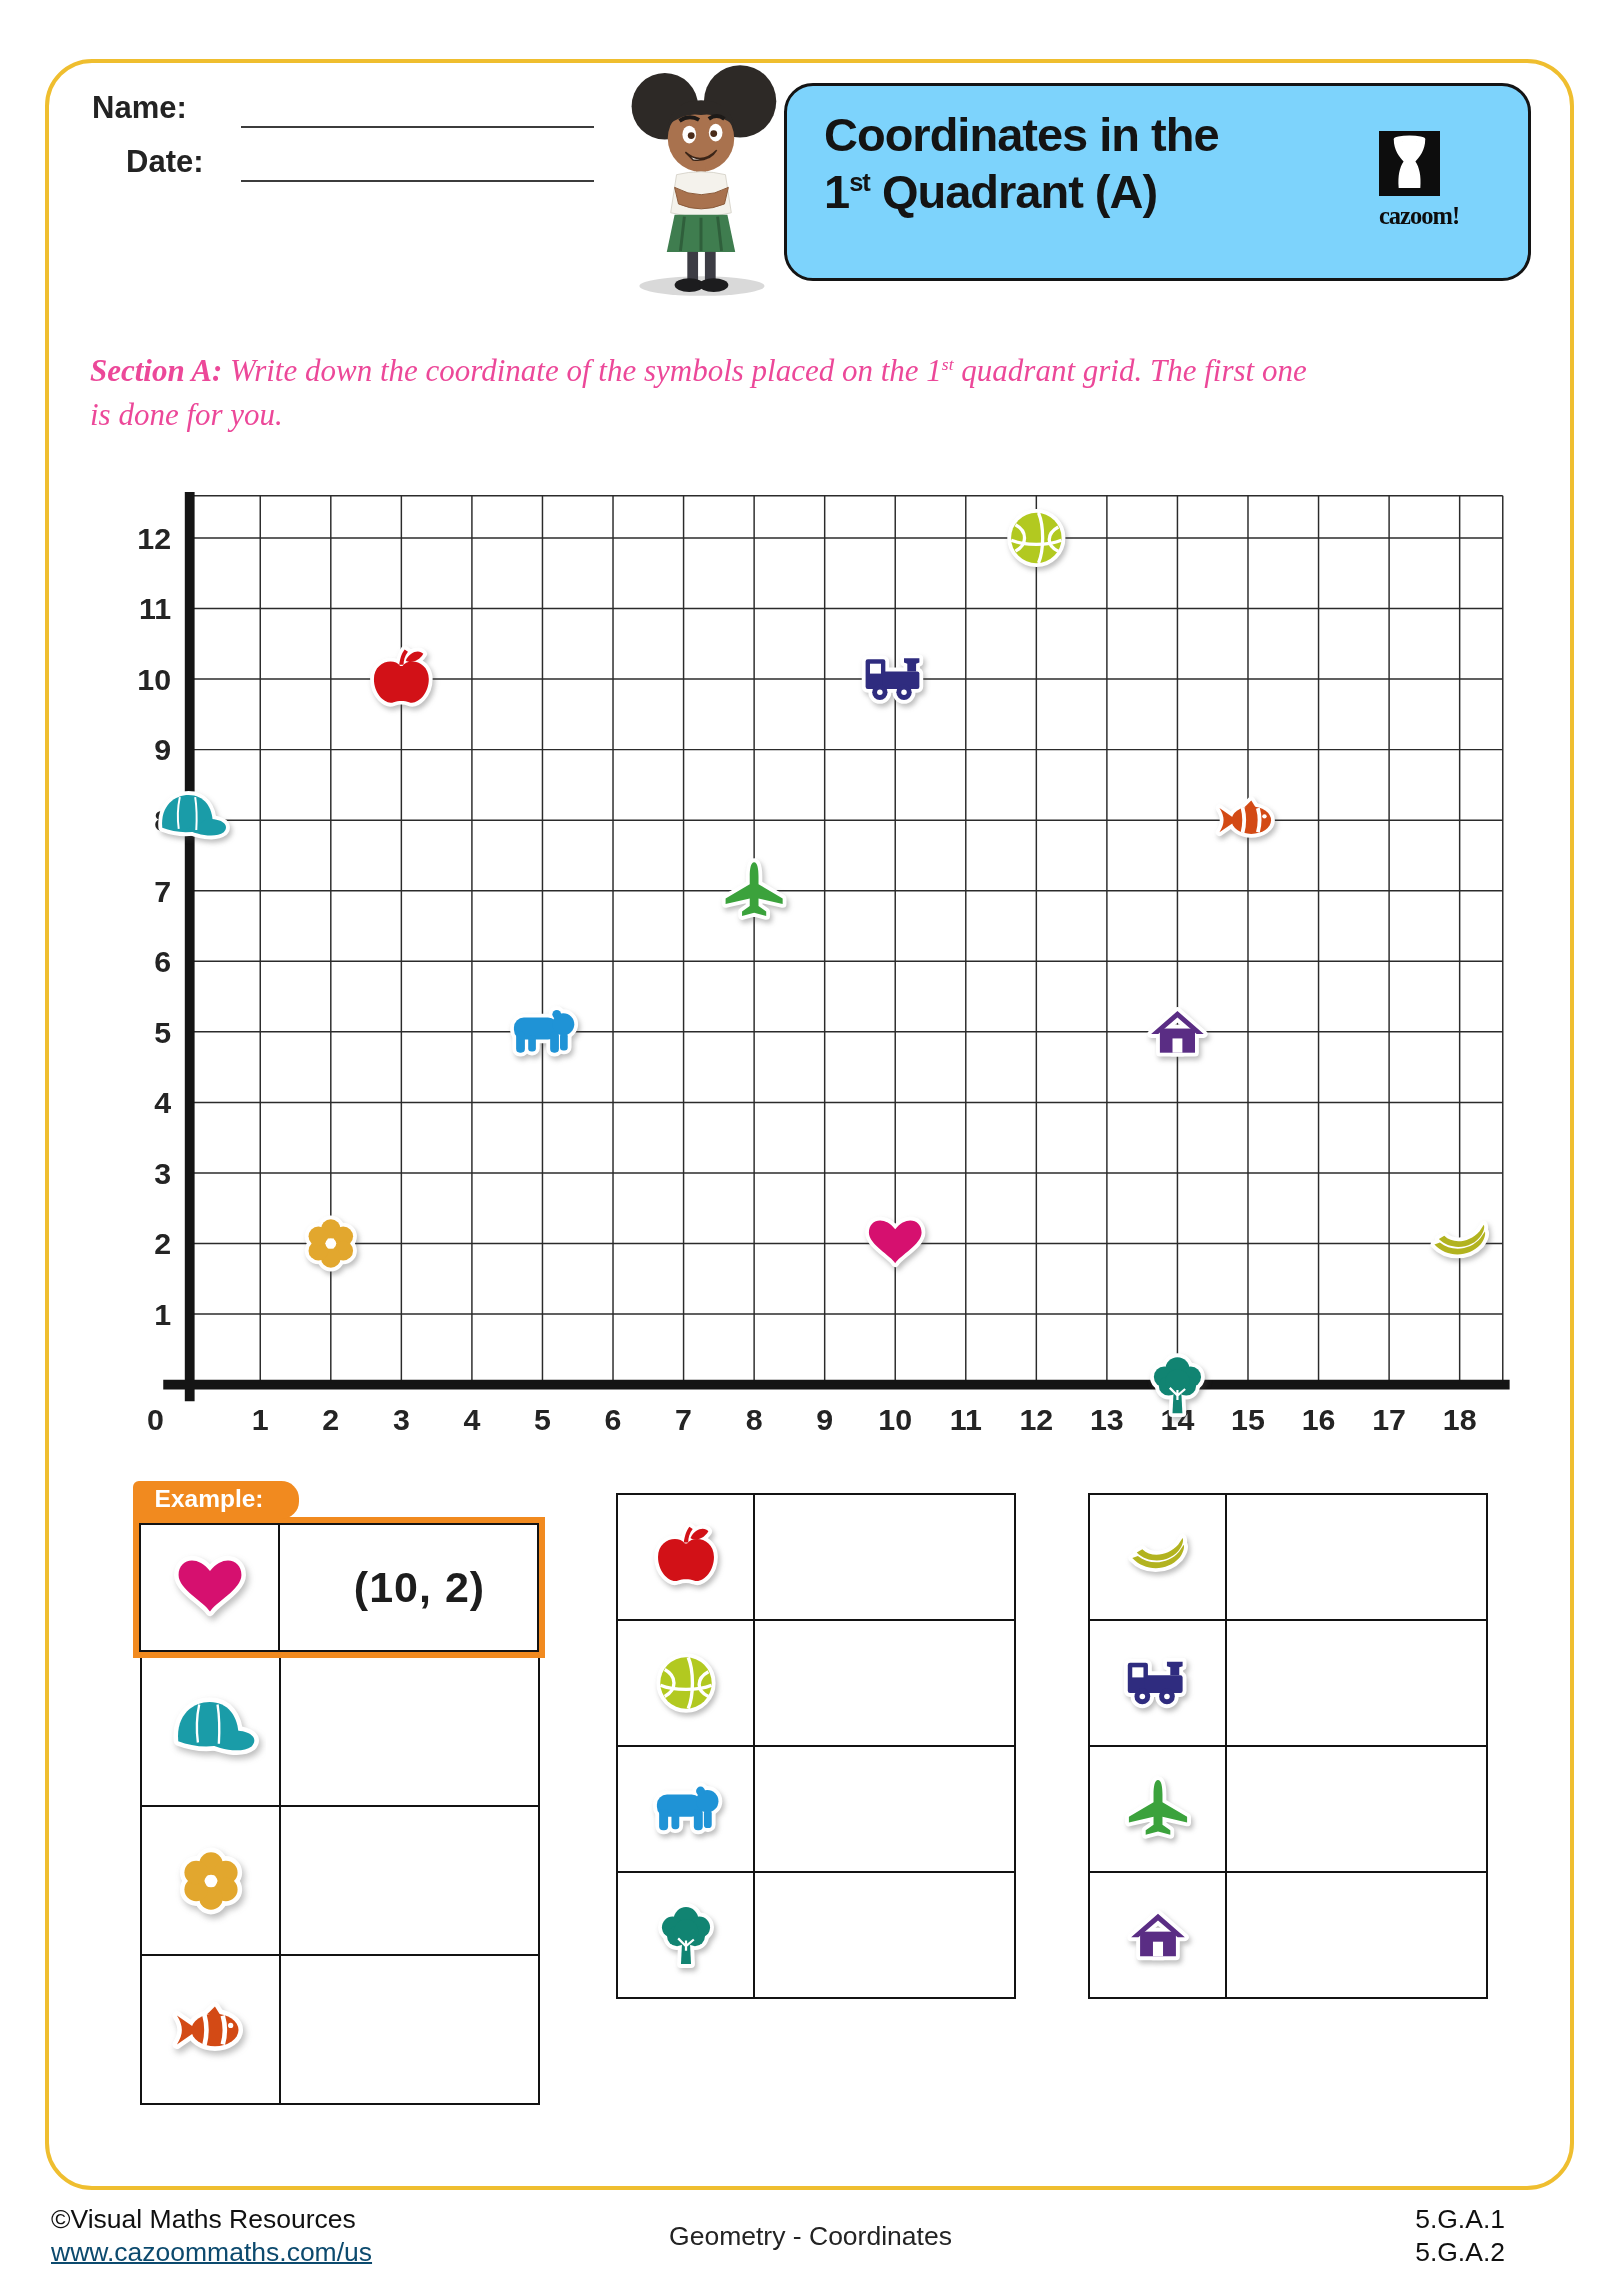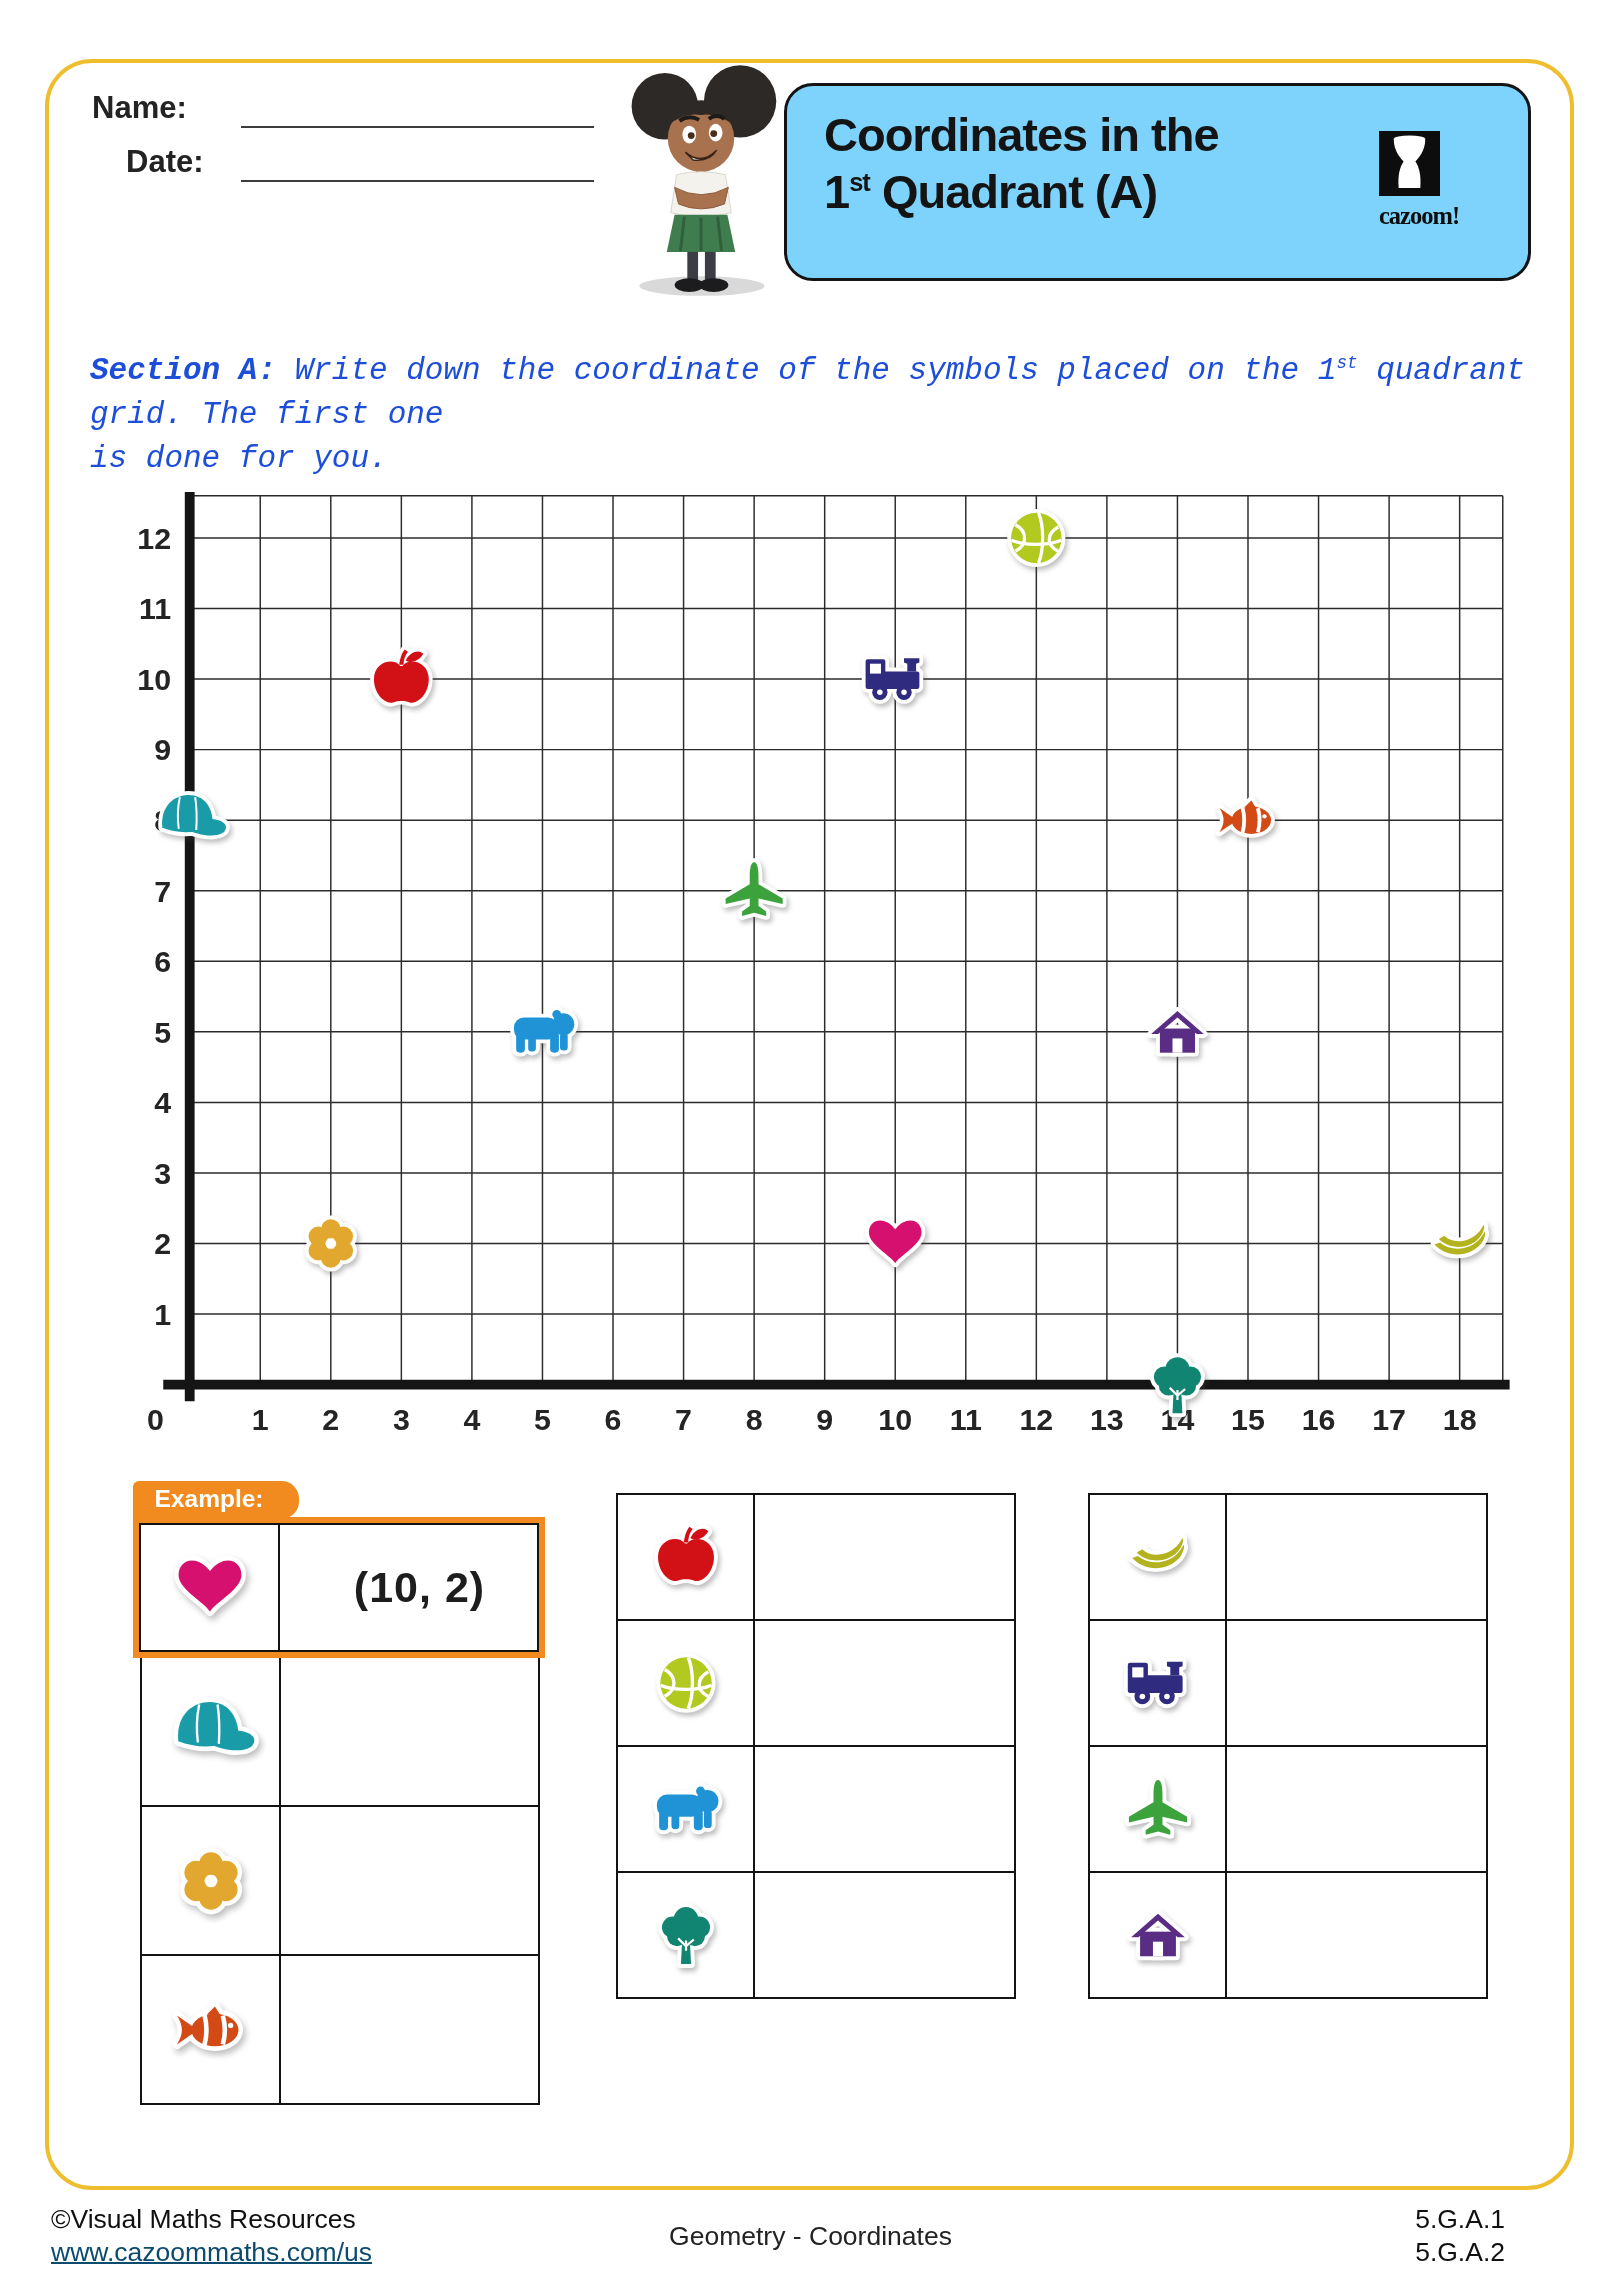--- a/index.html
+++ b/index.html
@@ -16,22 +16,22 @@
   .titletext{position:absolute;left:37px;top:19.6px;font-size:47px;font-weight:bold;
              line-height:1.22;color:#141414;letter-spacing:-1px;}
   .titletext sup{font-size:25.5px;}
   .logo{position:absolute;right:41px;top:45px;width:108px;}
   .logo .sq{display:inline-block;width:61px;height:65px;background:#0d0d0d;}
   .logotext{font-family:"Liberation Serif",serif;font-weight:bold;font-size:24.5px;
             color:#0d0d0d;letter-spacing:-1px;margin-top:2px;}
 
   
   .instructions{position:absolute;left:90px;top:349px;width:1451px;
-                font-family:Liberation Mono, monospace;font-style:italic;font-size:31px;
-                line-height:1.42;color:#1d4ed8;}
+                font-family:Liberation Serif, serif;font-style:italic;font-size:31px;
+                line-height:1.42;color:#ec4899;}
   .instructions .seclabel{font-weight:bold;}
   .instructions sup{font-size:17.6px;}
 
   
   .gridsvg{position:absolute;left:69px;top:488px;}
   .gridline{stroke:#2b2b2b;stroke-width:1.5;}
   .axis{stroke:#151515;stroke-width:10;}
   .ticklabel{font-family:"Liberation Sans",sans-serif;font-size:31px;font-weight:bold;fill:#242424;}
   .sticker{filter:drop-shadow(2px 3px 2.5px rgba(70,70,70,0.35));}
   .outline{fill:#ffffff;stroke:#ffffff;stroke-width:7;stroke-linejoin:round;stroke-linecap:round;}

